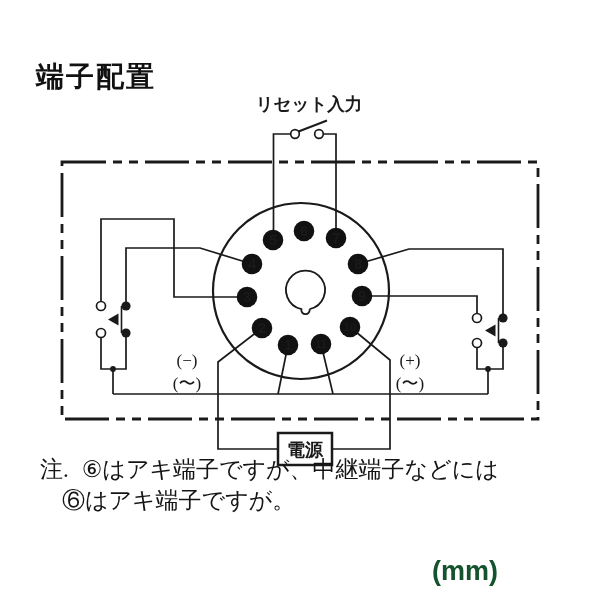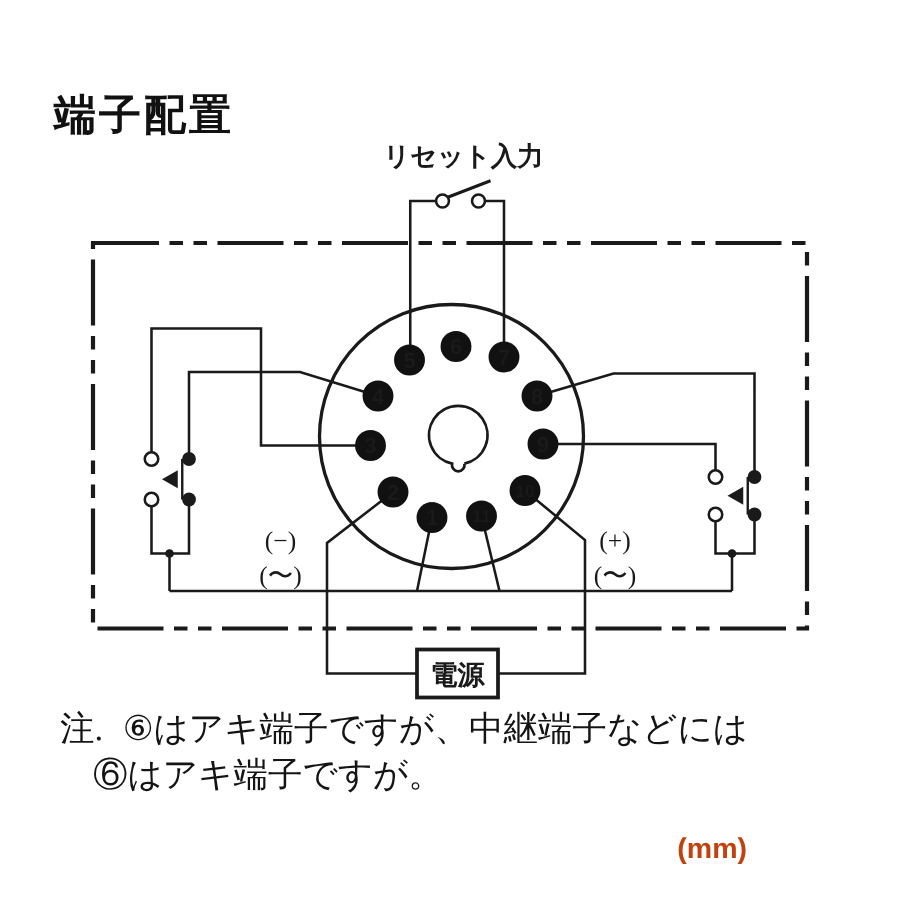--- a/index.html
+++ b/index.html
@@ -16,32 +16,32 @@
     font-weight: bold; font-size: 28px; letter-spacing: 2px;
     color: #111;
   }
   svg.diagram { position: absolute; left: 0; top: 0; }
   svg.diagram text {
     font-family: "Liberation Sans", sans-serif;
     fill: #1a1a1a;
   }
   svg.diagram text.serif { font-family: "Liberation Serif", serif; }
   .note {
-    position: absolute; left: 40px; top: 470px; width: 530px;
+    position: absolute; left: 40px; top: 454px; width: 530px;
     font-family: "Liberation Serif", serif;
     font-size: 23px; line-height: 31px; color: #141414;
   }
   .note .row1 { white-space: nowrap; }
   .note .prefix { margin-right: 13px; }
   .note .row2 { margin-left: 22px; }
   .unit-label {
     position: absolute; right: 6px; top: 556px;
     font-family: "Liberation Sans", sans-serif;
-    font-weight: bold; font-size: 19px;
-    color: #c2410c;
+    font-weight: bold; font-size: 27px;
+    color: #14532d;
   }
 </style>
 </head>
 <body>
 
 <div class="stage">
 
   <div class="page-title">端子配置</div>
 
   <svg class="diagram" width="600" height="600" viewBox="0 0 600 600">

